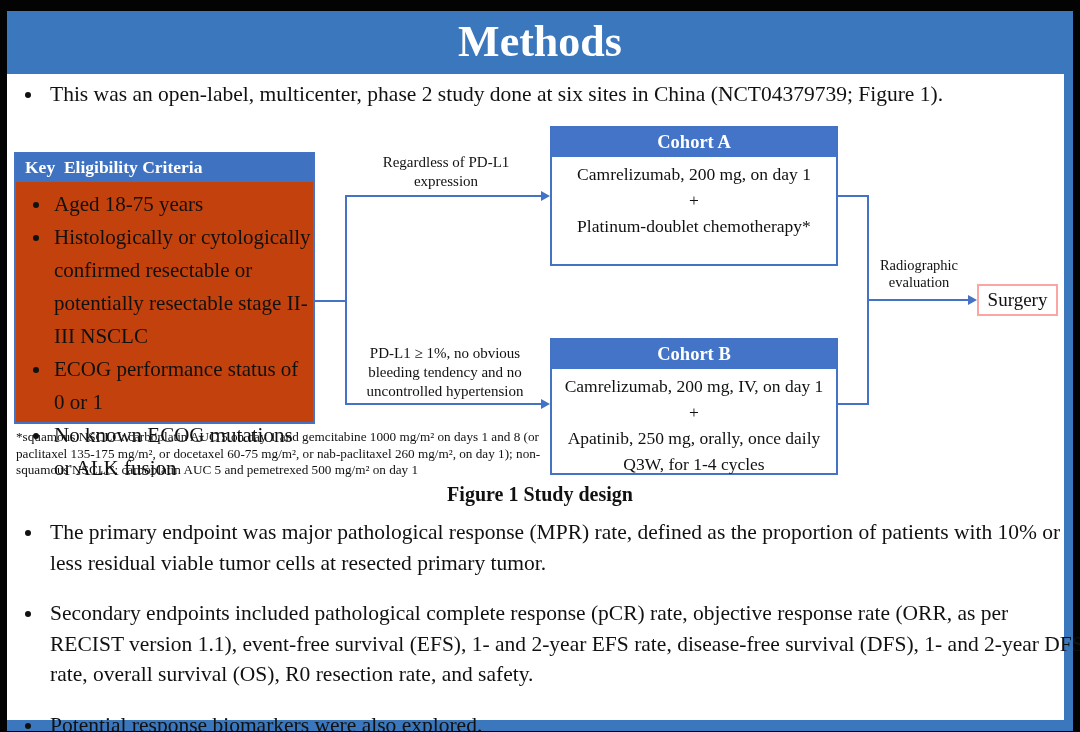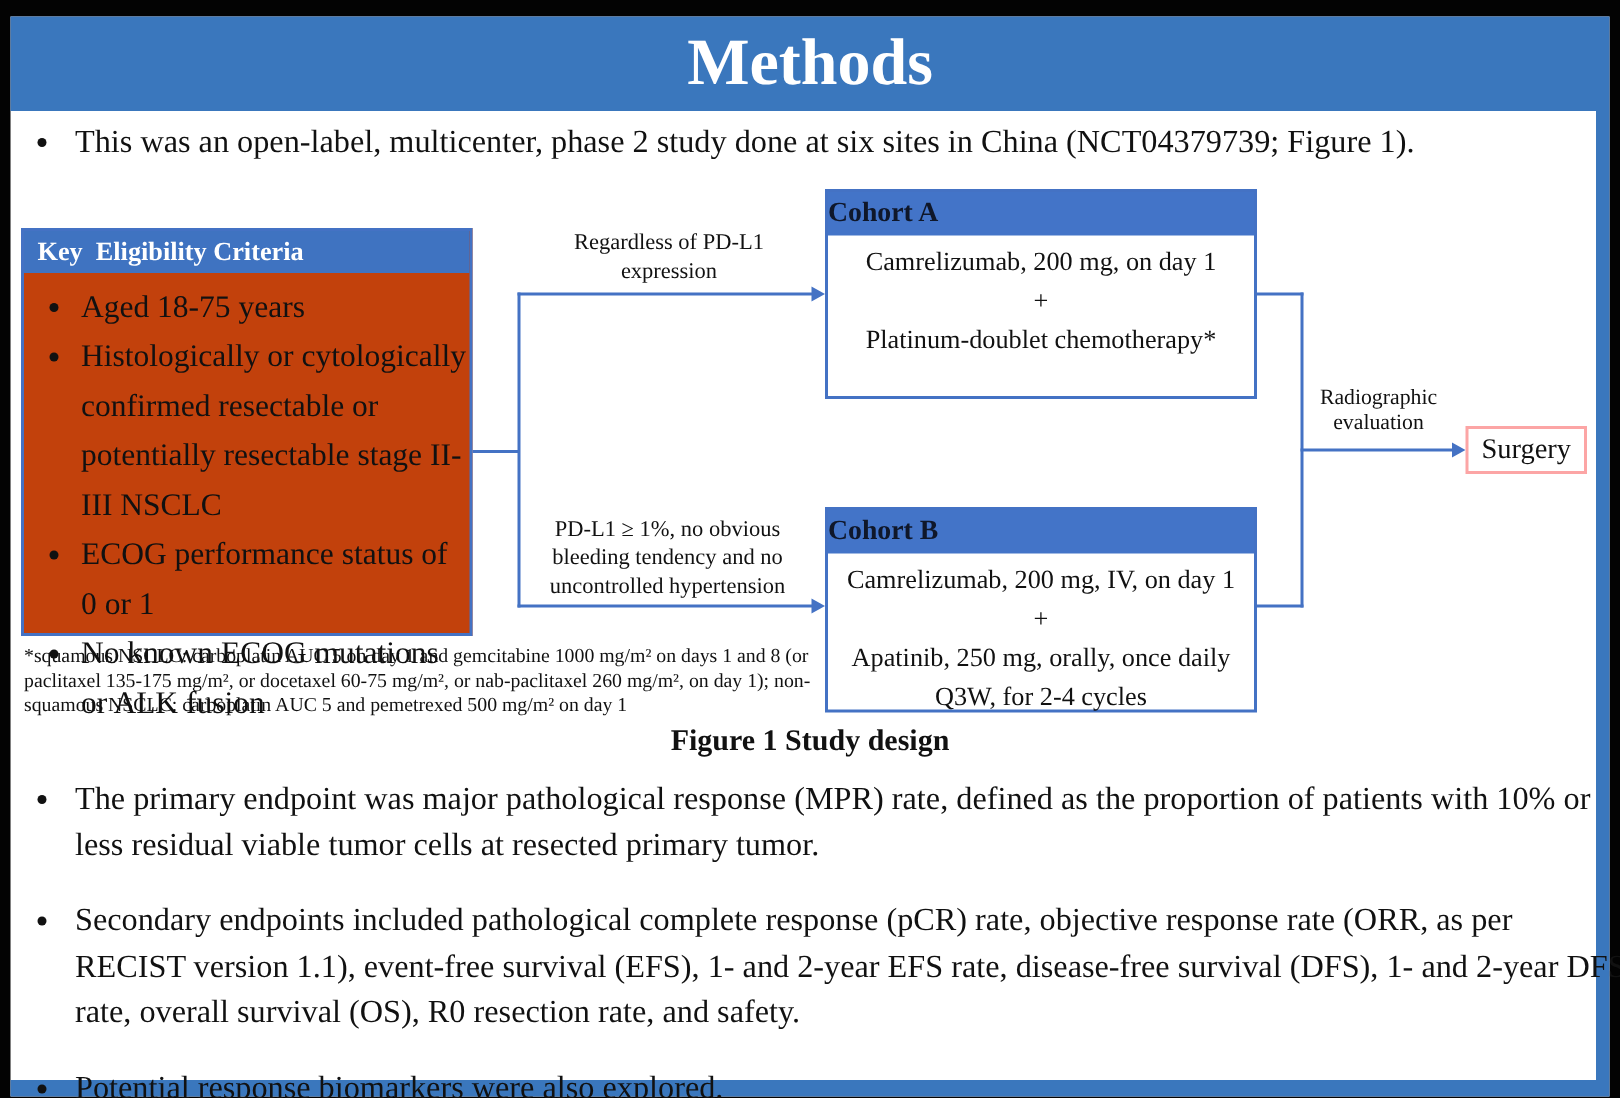--- a/index.html
+++ b/index.html
@@ -36,22 +36,22 @@
   .elig ul { margin:6px 0 0 0; padding-left:36px; list-style:disc; font-size:21px; }
   .elig li { line-height:33px; padding-left:2px; }
 
   .cohort {
     position:absolute; left:550px; width:288px;
     border:2px solid #4472c4; box-sizing:border-box; background:#fff;
   }
   .cohort-a { top:126px; height:140px; }
   .cohort-b { top:338px; height:137px; }
   .cohort-header {
-    height:29px; background:#4374c8; color:#0f172a; font-weight:bold;
-    text-align:left; font-size:18.5px; line-height:28px;
+    height:29px; background:#4374c8; color:#ffffff; font-weight:bold;
+    text-align:center; font-size:18.5px; line-height:28px;
   }
   .cohort-body { text-align:center; font-size:17.5px; padding-top:4px; }
   .cohort-line { line-height:26px; }
 
   .cline { position:absolute; background:#4472c4; }
   .arrow-r {
     position:absolute; width:0; height:0;
     border-top:5px solid transparent; border-bottom:5px solid transparent;
     border-left:9px solid #4472c4;
   }
@@ -118,21 +118,21 @@
         <div class="cohort-line">Platinum-doublet chemotherapy*</div>
       </div>
     </div>
 
     <div class="cohort cohort-b">
       <div class="cohort-header">Cohort B</div>
       <div class="cohort-body">
         <div class="cohort-line">Camrelizumab, 200 mg, IV, on day 1</div>
         <div class="cohort-line">+</div>
         <div class="cohort-line">Apatinib, 250 mg, orally, once daily</div>
-        <div class="cohort-line">Q3W, for 2-4 cycles</div>
+        <div class="cohort-line">Q3W, for 1-4 cycles</div>
       </div>
     </div>
 
     <div class="cline" style="left:838px; top:195px; width:31px; height:2px;"></div>
     <div class="cline" style="left:838px; top:403px; width:31px; height:2px;"></div>
     <div class="cline" style="left:867px; top:195px; width:2px; height:210px;"></div>
     <div class="cline" style="left:867px; top:299px; width:102px; height:2px;"></div>
     <div class="arrow-r" style="left:968px; top:295px;"></div>
 
     <div class="lbl lbl-eval">Radiographic evaluation</div>

